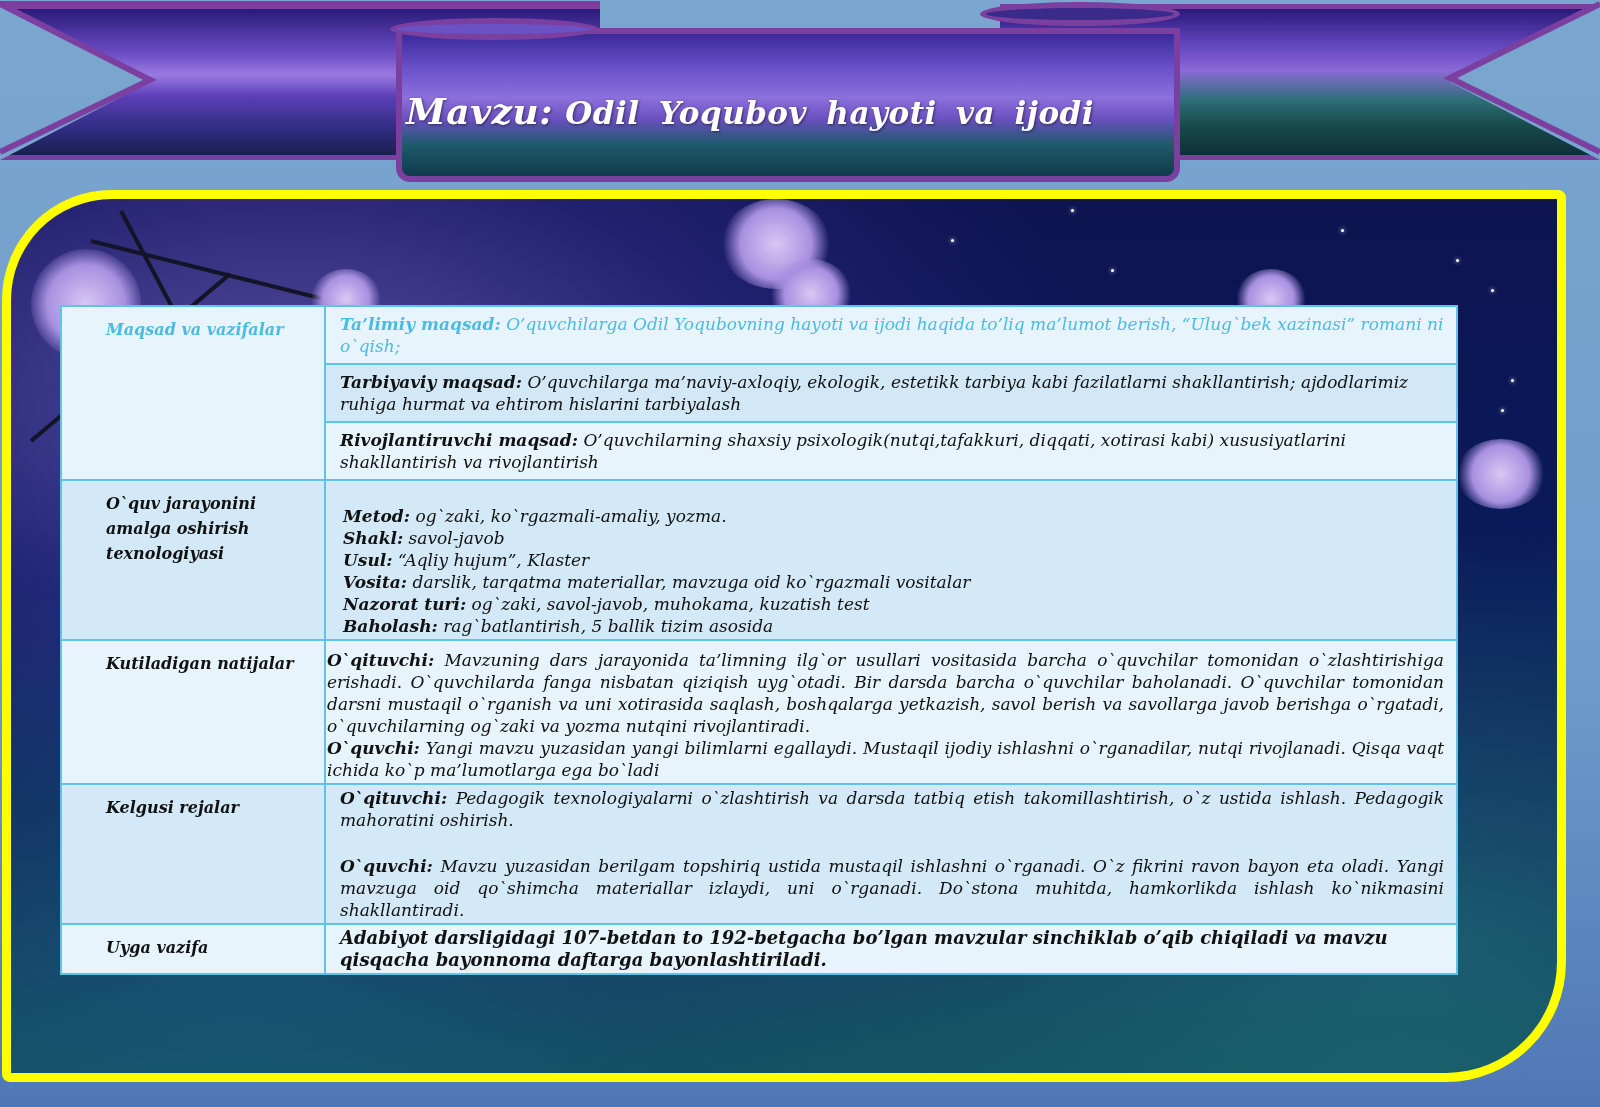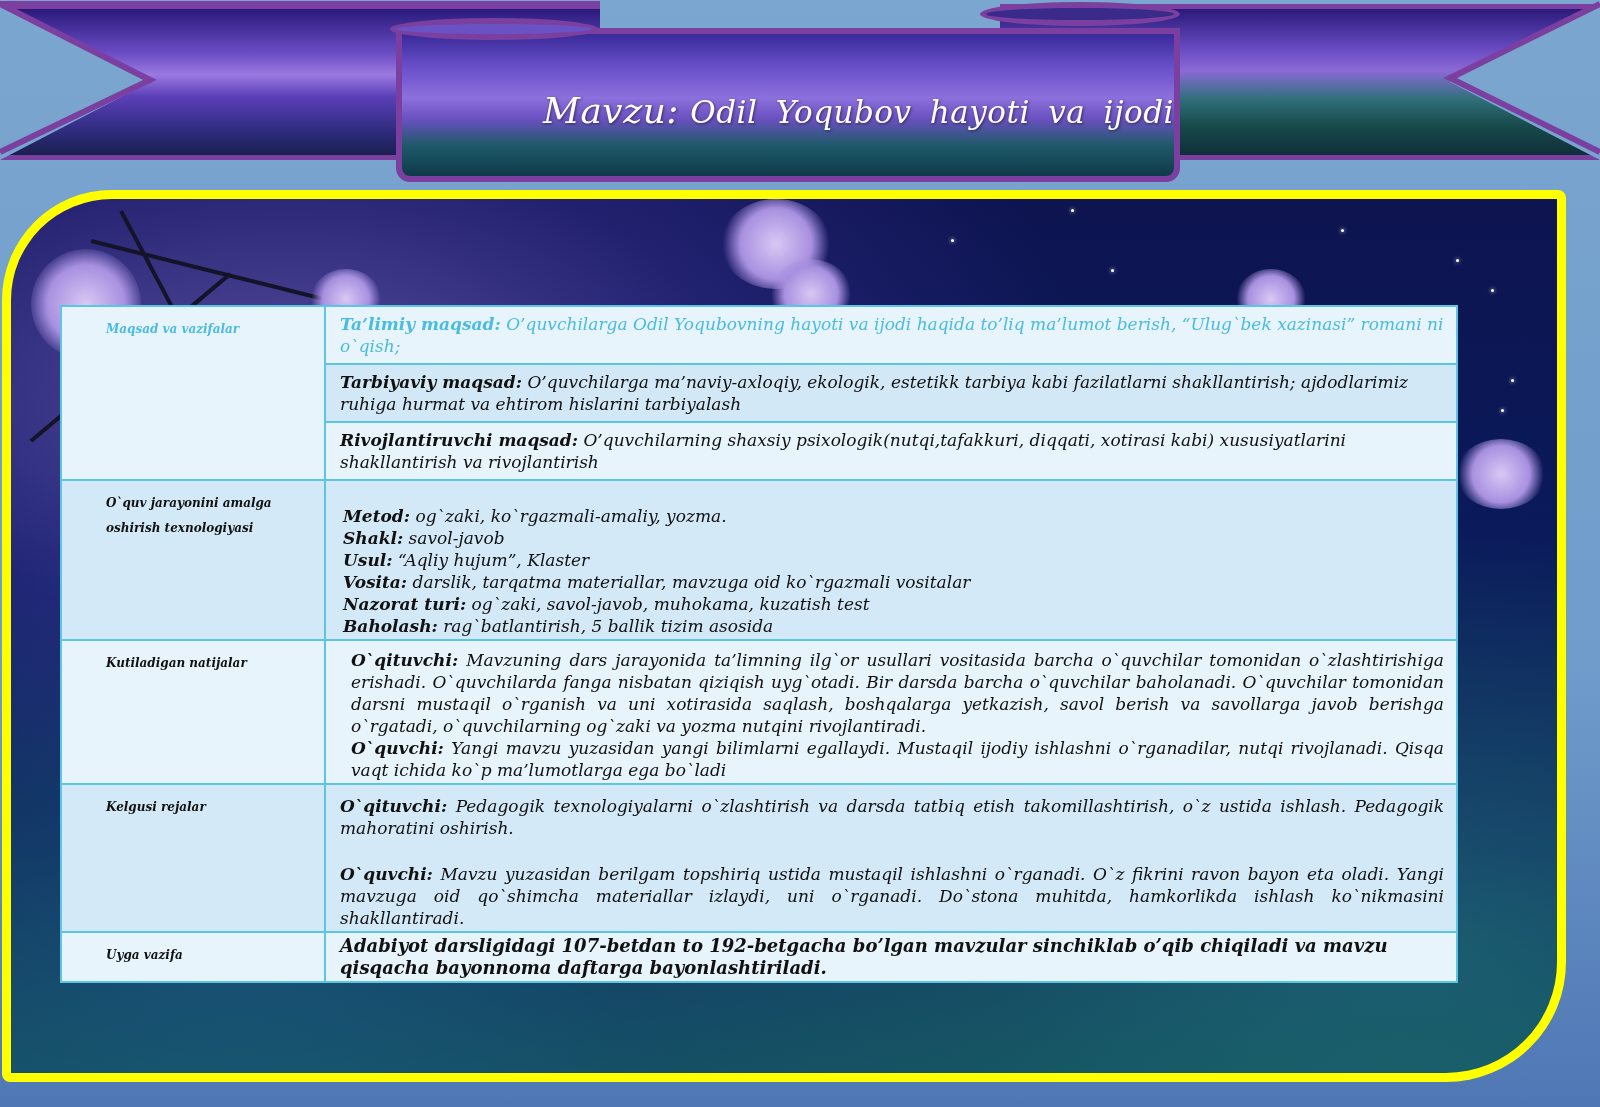--- a/index.html
+++ b/index.html
@@ -26,22 +26,22 @@
   }
   .banner-curl-left {
     position: absolute; left: 390px; top: 18px; width: 208px; height: 22px;
     border: 6px solid #7b3fa0; border-radius: 50%; background: #6a52c4; box-sizing: border-box;
   }
   .banner-curl-right {
     position: absolute; left: 980px; top: 2px; width: 200px; height: 24px;
     border: 6px solid #7b3fa0; border-radius: 50%; background: #3a2a8a; box-sizing: border-box;
   }
   .banner-title {
-    position: absolute; left: 14px; right: 0; top: 56px; text-align: right;
-    color: #ffffff; font-style: italic; font-weight: normal; font-size: 34px;
+    position: absolute; left: 4px; right: 0; top: 56px; text-align: left;
+    color: #ffffff; font-style: italic; font-weight: bold; font-size: 34px;
     text-shadow: 1px 1px 3px rgba(0,0,0,0.5); letter-spacing: 0.5px;
   }
   .banner-title .lead { font-size: 36px; }
   .banner-title .rest { font-size: 31px; word-spacing: 8px; }
 
   
   .frame {
     position: absolute; left: 2px; top: 190px; width: 1564px; height: 892px;
     border: 9px solid #ffff00; box-sizing: border-box;
     border-radius: 110px 8px 120px 8px;
@@ -64,21 +64,21 @@
 
   
   .tmap {
     position: absolute; left: 60px; top: 305px; width: 1398px;
     border-collapse: collapse; table-layout: fixed;
     font-style: italic; font-size: 17px; color: #111;
   }
   .tmap td {
     border: 2px solid #5cc4e4; vertical-align: top; padding: 6px 12px 2px 14px; line-height: 22px;
   }
-  .tmap td.label { width: 206px; font-weight: bold; font-size: 12px; line-height: 25px; padding-top: 10px; padding-left: 44px; }
+  .tmap td.label { width: 206px; font-weight: bold; font-size: 16px; line-height: 25px; padding-top: 10px; padding-left: 44px; }
   .row-a td { background: #e7f4fc; }
   .row-b td { background: #d3e9f7; }
   .sub-light { background: #e7f4fc !important; }
   .sub-mid { background: #d2e8f6 !important; margin-top: 20px; }
   .cyan-text { color: #4bbbe2; }
   .b { font-weight: bold; font-style: italic; }
   .lines { line-height: 25.5px; }
   .justify { text-align: justify; }
   .gap { height: 24px; }
   .hw { font-weight: bold; font-size: 18px; line-height: 29px; }
@@ -155,29 +155,29 @@
       <div><span class="b">Shakl:</span><span>  savol-javob</span></div>
       <div><span class="b">Usul:</span><span> “Aqliy  hujum”,  Klaster</span></div>
       <div><span class="b">Vosita:</span><span> darslik,  tarqatma  materiallar,  mavzuga  oid  ko`rgazmali   vositalar</span></div>
       <div><span class="b">Nazorat  turi:</span><span>  og`zaki,  savol-javob,  muhokama,  kuzatish  test</span></div>
       <div><span class="b">Baholash:</span><span>  rag`batlantirish,  5  ballik  tizim  asosida</span></div>
     </td>
   </tr>
 
   <tr class="row-a">
     <td class="label">Kutiladigan natijalar</td>
-    <td class="lines justify" style="padding-top:8px;padding-left:25px">
+    <td class="lines justify" style="padding-top:8px;padding-left:1px">
       <div><span class="b">O`qituvchi:</span><span> Mavzuning  dars  jarayonida  ta’limning  ilg`or  usullari  vositasida  barcha  o`quvchilar tomonidan  o`zlashtirishiga  erishadi.  O`quvchilarda  fanga  nisbatan  qiziqish  uyg`otadi. Bir  darsda  barcha  o`quvchilar  baholanadi.  O`quvchilar  tomonidan  darsni  mustaqil  o`rganish  va  uni  xotirasida  saqlash,  boshqalarga  yetkazish,  savol  berish  va  savollarga  javob  berishga o`rgatadi,  o`quvchilarning  og`zaki  va  yozma  nutqini  rivojlantiradi.</span></div>
       <div><span class="b">O`quvchi:</span><span>  Yangi  mavzu  yuzasidan yangi  bilimlarni  egallaydi.  Mustaqil  ijodiy  ishlashni  o`rganadilar,   nutqi  rivojlanadi.  Qisqa  vaqt  ichida  ko`p  ma’lumotlarga  ega  bo`ladi</span></div>
     </td>
   </tr>
 
   <tr class="row-b">
     <td class="label">Kelgusi rejalar</td>
-    <td class="lines justify" style="padding-top:10px">
+    <td class="lines justify" style="padding-top:2px">
       <div><span class="b">O`qituvchi:</span><span> Pedagogik  texnologiyalarni  o`zlashtirish  va  darsda  tatbiq  etish  takomillashtirish,  o`z  ustida  ishlash.  Pedagogik  mahoratini oshirish.</span></div>
       <div class="gap"></div>
       <div><span class="b">O`quvchi:</span><span>  Mavzu  yuzasidan  berilgam  topshiriq  ustida  mustaqil  ishlashni  o`rganadi.  O`z  fikrini  ravon  bayon  eta  oladi.  Yangi  mavzuga  oid  qo`shimcha  materiallar  izlaydi,   uni  o`rganadi.  Do`stona  muhitda,  hamkorlikda  ishlash  ko`nikmasini  shakllantiradi.</span></div>
     </td>
   </tr>
 
   <tr class="row-a">
     <td class="label" style="font-weight:bold">Uyga  vazifa</td>
     <td class="hw" style="padding-top:2px">
       <span>Adabiyot darsligidagi 107-betdan to  192-betgacha bo’lgan mavzular sinchiklab o’qib chiqiladi va mavzu qisqacha bayonnoma daftarga  bayonlashtiriladi.</span>

